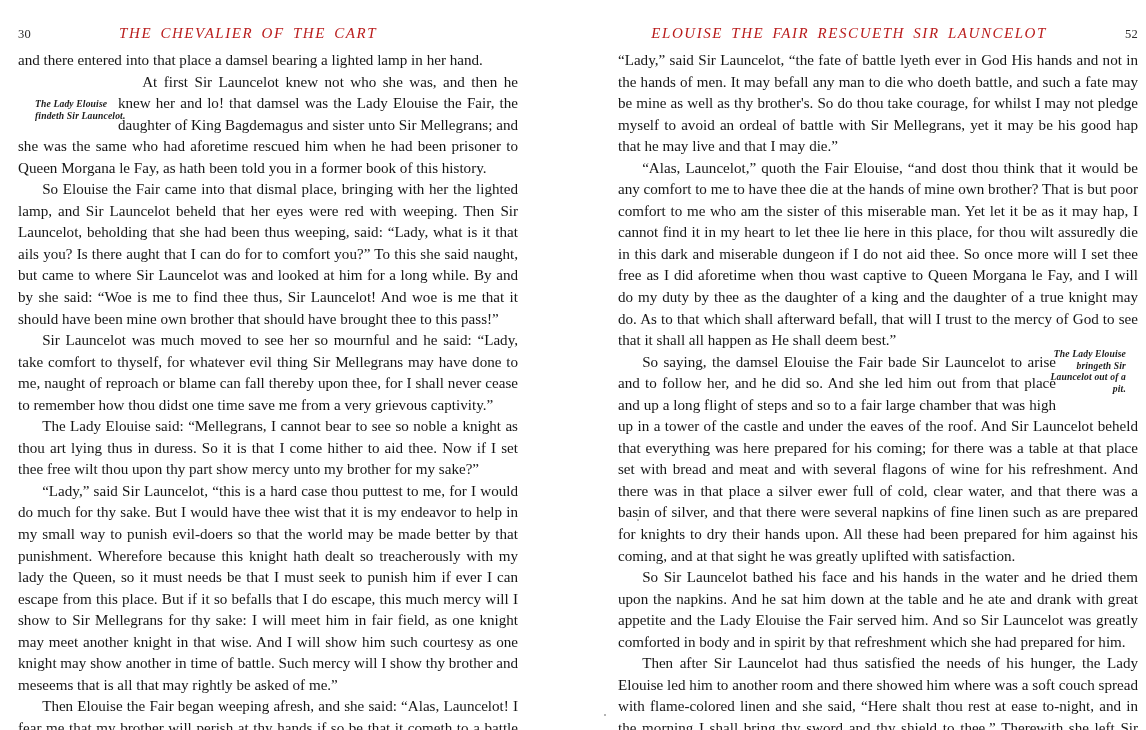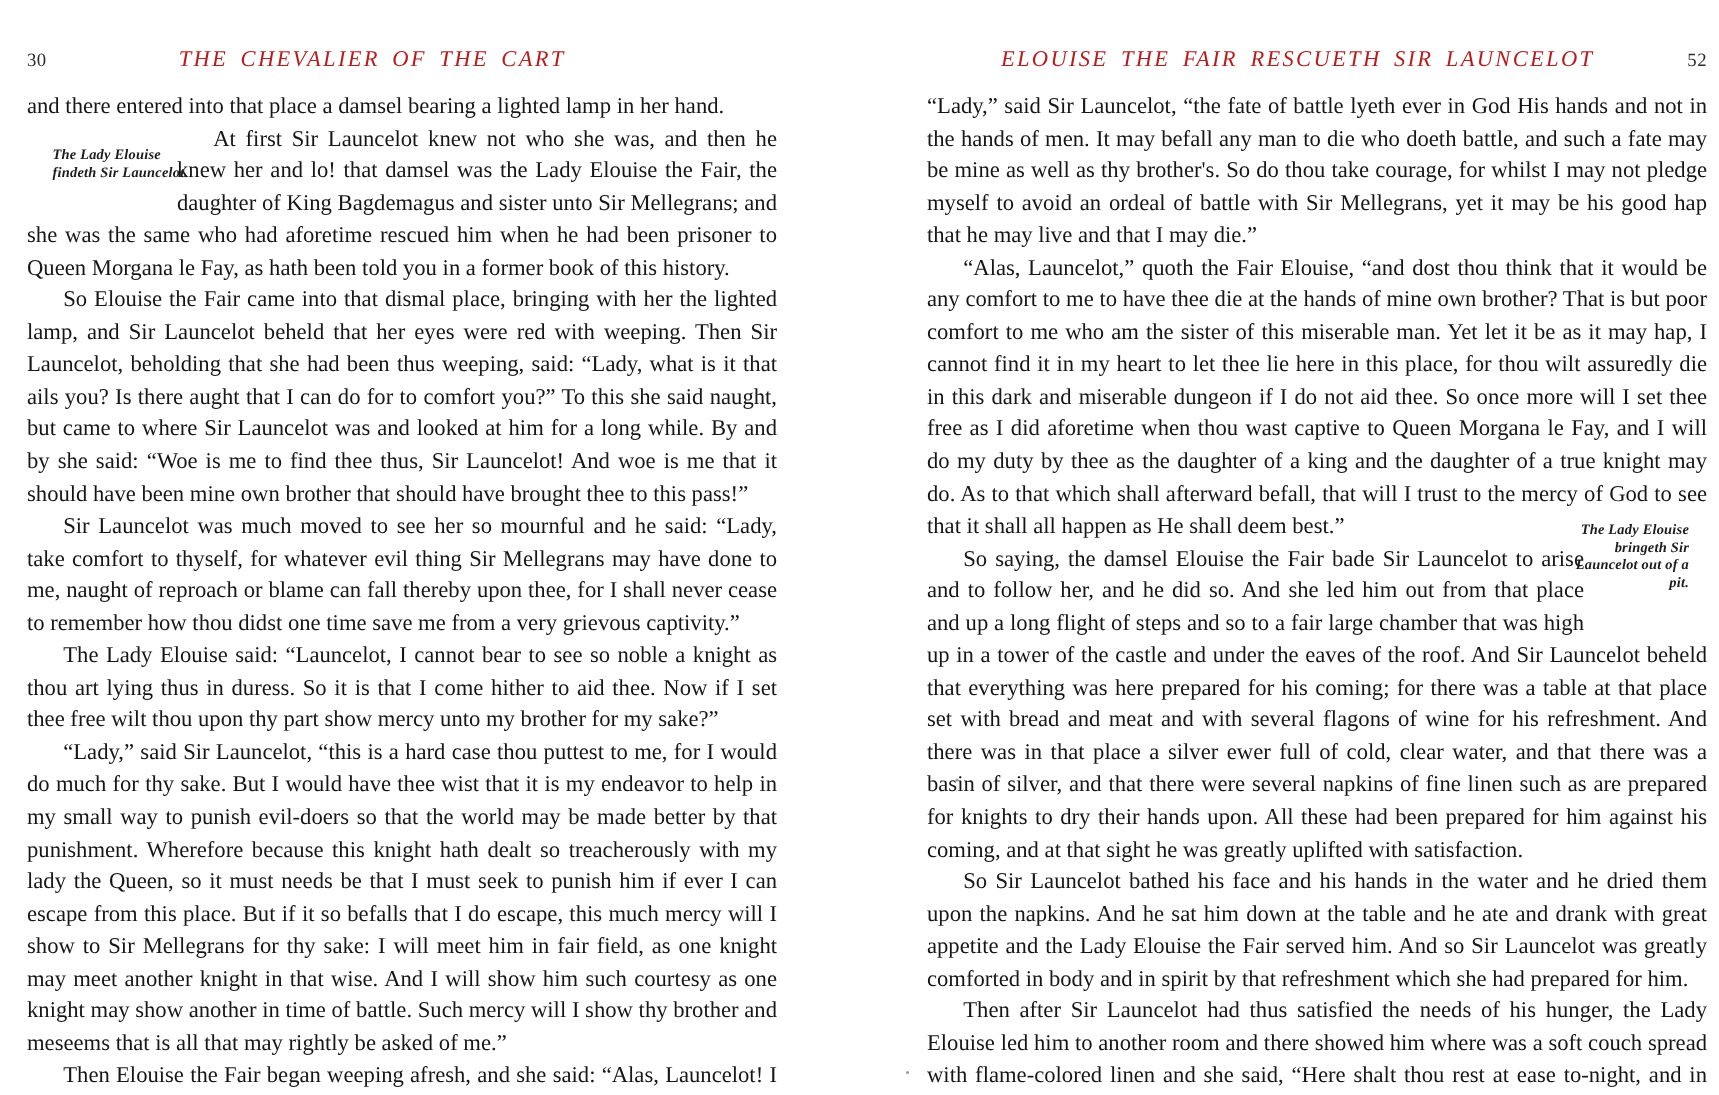--- a/index.html
+++ b/index.html
@@ -31,26 +31,25 @@
     height: 730px;
   }
   .page-left  { width: 573px; padding: 16px 55px 0 18px; }
   .page-right { width: 573px; padding: 16px 8px 0 45px; }
 
   
   .running-head {
     position: relative;
     height: 26px;
     display: flex;
-    align-items: center;
+    align-items: flex-end;
     white-space: nowrap;
-    margin-top: 11px;
   }
   .page-left .running-head  { justify-content: flex-start; }
-  .page-right .running-head { justify-content: flex-end; }
+  .page-right .running-head { justify-content: flex-end; gap: 16px; }
 
   .folio {
     font-size: 12.5px;
     font-style: normal;
     letter-spacing: .3px;
     color: #2b2b2b;
     font-variant-numeric: oldstyle-nums;
     font-feature-settings: "onum" 1;
   }
   .head-title {
@@ -137,21 +136,21 @@
       <span class="head-title">THE CHEVALIER OF THE CART</span>
     </div>
 
     <div class="gloss gloss-left">The Lady Elouise findeth Sir Launcelot.</div>
 
     <div class="textblock">
       <p class="noindent">and there entered into that place a damsel bearing a lighted lamp in her hand.</p>
       <p><span class="shape-left"></span><span>At first Sir Launcelot knew not who she was, and then he knew her and lo! that damsel was the Lady Elouise the Fair, the daughter of King Bagdemagus and sister unto Sir Mellegrans; and she was the same who had aforetime rescued him when he had been prisoner to Queen Morgana le Fay, as hath been told you in a former book of this history.</span></p>
       <p>So Elouise the Fair came into that dismal place, bringing with her the lighted lamp, and Sir Launcelot beheld that her eyes were red with weeping. Then Sir Launcelot, beholding that she had been thus weeping, said: “Lady, what is it that ails you?  Is there aught that I can do for to comfort you?”  To this she said naught, but came to where Sir Launcelot was and looked at him for a long while.  By and by she said: “Woe is me to find thee thus, Sir Launcelot!  And woe is me that it should have been mine own brother that should have brought thee to this pass!”</p>
       <p>Sir Launcelot was much moved to see her so mournful and he said: “Lady, take comfort to thyself, for whatever evil thing Sir Mellegrans may have done to me, naught of reproach or blame can fall thereby upon thee, for I shall never cease to remember how thou didst one time save me from a very grievous captivity.”</p>
-      <p>The Lady Elouise said: “Launcelot, I cannot bear to see so noble a knight as thou art lying thus in duress.  So it is that I come hither to aid thee. Now if I set thee free wilt thou upon thy part show mercy unto my brother for my sake?”</p>
+      <p>The Lady Elouise said: “Mellegrans, I cannot bear to see so noble a knight as thou art lying thus in duress.  So it is that I come hither to aid thee. Now if I set thee free wilt thou upon thy part show mercy unto my brother for my sake?”</p>
       <p>“Lady,” said Sir Launcelot, “this is a hard case thou puttest to me, for I would do much for thy sake.  But I would have thee wist that it is my endeavor to help in my small way to punish evil-doers so that the world may be made better by that punishment.  Wherefore because this knight hath dealt so treacherously with my lady the Queen, so it must needs be that I must seek to punish him if ever I can escape from this place.  But if it so befalls that I do escape, this much mercy will I show to Sir Mellegrans for thy sake:  I will meet him in fair field, as one knight may meet another knight in that wise.  And I will show him such courtesy as one knight may show another in time of battle.  Such mercy will I show thy brother and meseems that is all that may rightly be asked of me.”</p>
       <p>Then Elouise the Fair began weeping afresh, and she said: “Alas, Launcelot!  I fear me that my brother will perish at thy hands if so be that it cometh to a battle betwixt you twain.  And how could I bear it to have my brother perish in that way and at thy hands?”</p>
     </div>
   </div>
 
   <div class="page page-right">
 
     <div class="running-head">
       <span class="head-title">ELOUISE THE FAIR RESCUETH SIR LAUNCELOT</span>
       <span class="folio">52</span>

